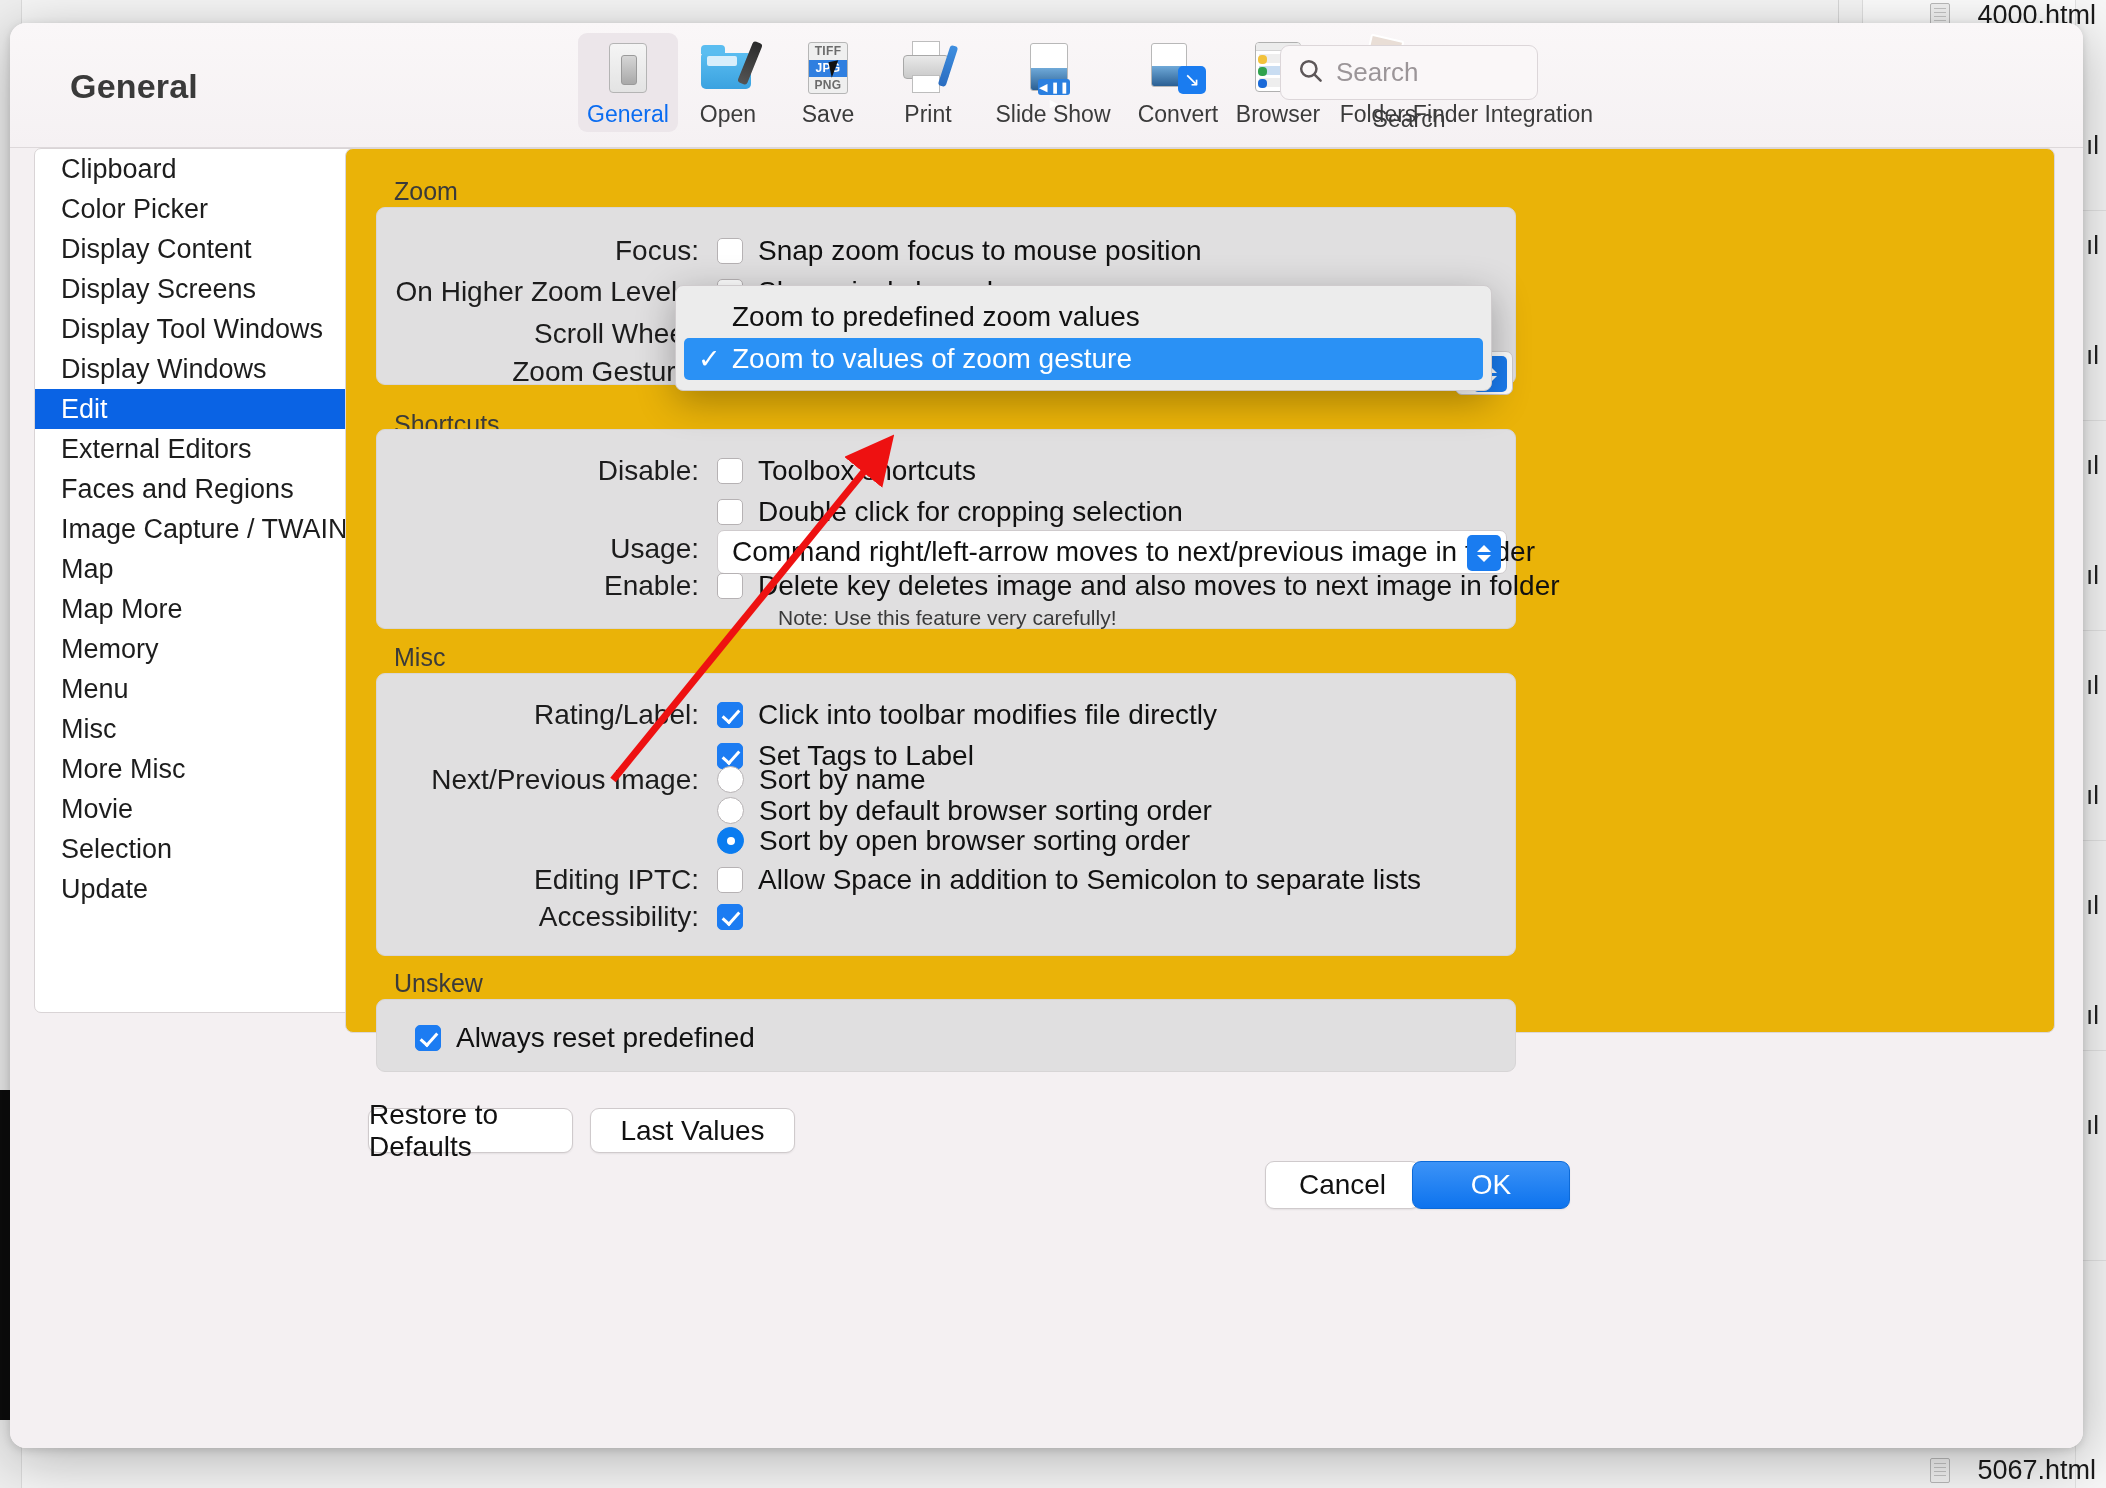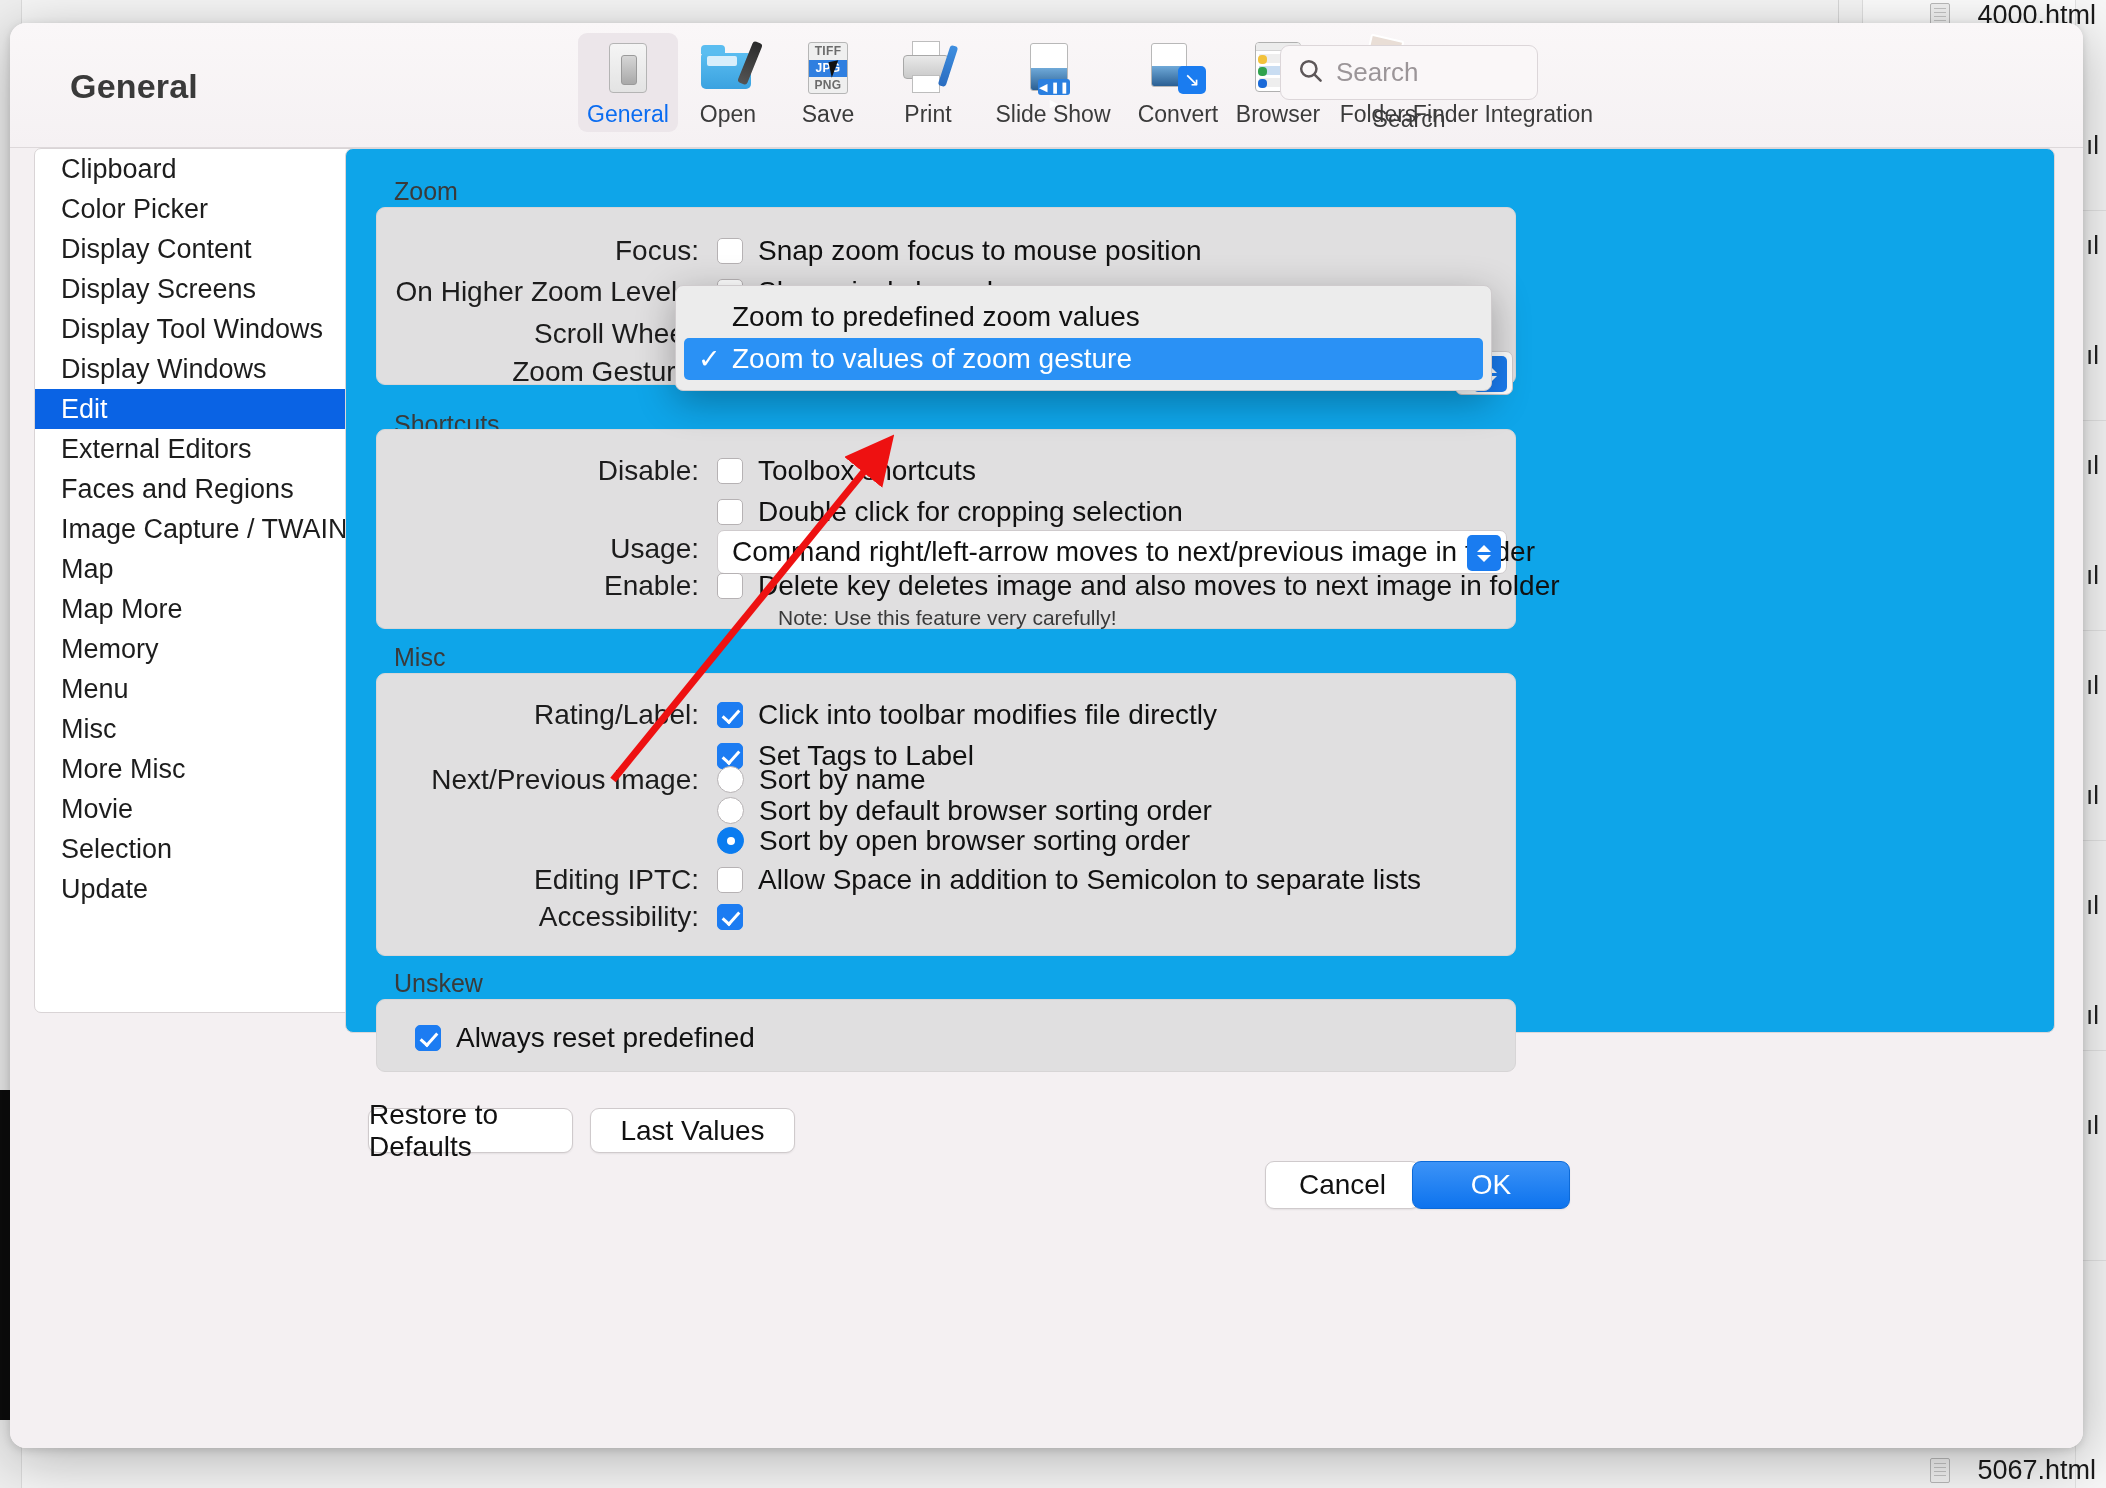--- a/index.html
+++ b/index.html
@@ -150,21 +150,21 @@
   }
   .side-item {
     height: 40px; display: flex; align-items: center;
     padding-left: 26px; font-size: 27px; color: #1d1d1d;
   }
   .side-item.sel { background: #0a63e4; color: #fff; }
 
   .panel {
     position: absolute; left: 335px; top: 0px;
     width: 1710px; height: 885px;
-    background: #0ea5e9; border: 1px solid #dcd7d9; border-radius: 8px;
+    background: #eab308; border: 1px solid #dcd7d9; border-radius: 8px;
   }
 
   .grp-title { font-size: 25px; color: #3a3a3a; }
   .grp-box {
     background: #e0dfe0; border: 1px solid #d7d5d6; border-radius: 9px;
   }
 
   .row { display: flex; align-items: flex-start; }
   .rlabel {
     width: 0; flex: none; text-align: right; font-size: 28px; color: #1c1c1c;

